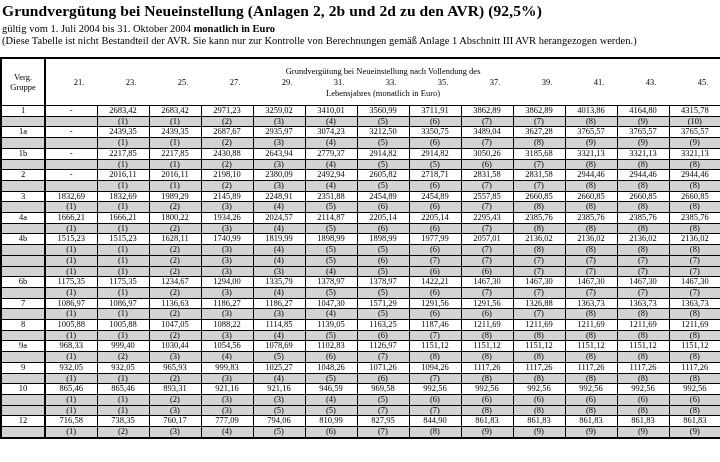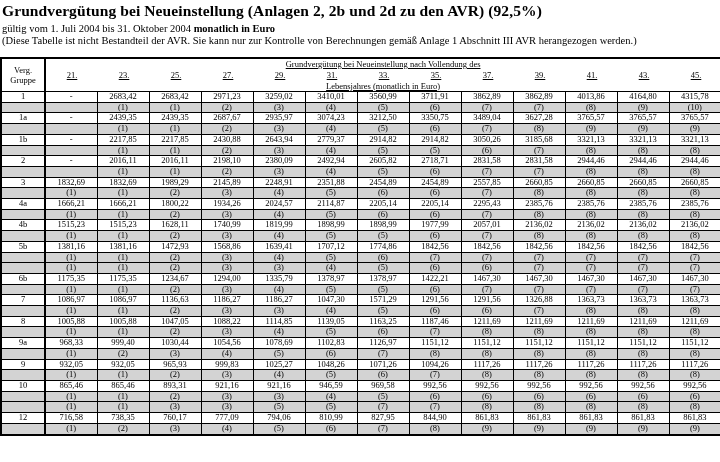--- a/index.html
+++ b/index.html
@@ -47,21 +47,21 @@
     padding: 0;
     font-weight: normal;
     overflow: hidden;
     white-space: nowrap;
   }
   .gv th.corner {
     font-size: 8.5px;
     line-height: 10px;
     border-right: 2px solid #000;
   }
-  .gv th.span { padding: 0; text-decoration: underline; }
+  .gv th.span { padding: 7px; }
   .gv .h-top, .gv .h-bottom {
     font-size: 8.5px;
     height: 10.5px; line-height: 10.5px;
     text-align: center;
   }
   .gv .h-ages {
     display: flex;
     height: 11px; line-height: 11px;
   }
   .gv .h-age {
@@ -344,36 +344,20 @@
           <td style="background: rgb(211, 211, 211);">(4)</td>
           <td style="background: rgb(211, 211, 211);">(5)</td>
           <td style="background: rgb(211, 211, 211);">(5)</td>
           <td style="background: rgb(211, 211, 211);">(6)</td>
           <td style="background: rgb(211, 211, 211);">(7)</td>
           <td style="background: rgb(211, 211, 211);">(8)</td>
           <td style="background: rgb(211, 211, 211);">(8)</td>
           <td style="background: rgb(211, 211, 211);">(8)</td>
           <td style="background: rgb(211, 211, 211);">(8)</td>
         </tr>
-        <tr class="value-row">
-          <td class="glabel">5b</td>
-          <td>1381,16</td>
-          <td>1381,16</td>
-          <td>1472,93</td>
-          <td>1568,86</td>
-          <td>1639,41</td>
-          <td>1707,12</td>
-          <td>1774,86</td>
-          <td>1842,56</td>
-          <td>1842,56</td>
-          <td>1842,56</td>
-          <td>1842,56</td>
-          <td>1842,56</td>
-          <td>1842,56</td>
-        </tr>
         <tr class="step-row">
           <td class="gblank" style="background: rgb(211, 211, 211);"></td>
           <td style="background: rgb(211, 211, 211);">(1)</td>
           <td style="background: rgb(211, 211, 211);">(1)</td>
           <td style="background: rgb(211, 211, 211);">(2)</td>
           <td style="background: rgb(211, 211, 211);">(3)</td>
           <td style="background: rgb(211, 211, 211);">(4)</td>
           <td style="background: rgb(211, 211, 211);">(5)</td>
           <td style="background: rgb(211, 211, 211);">(6)</td>
           <td style="background: rgb(211, 211, 211);">(7)</td>

